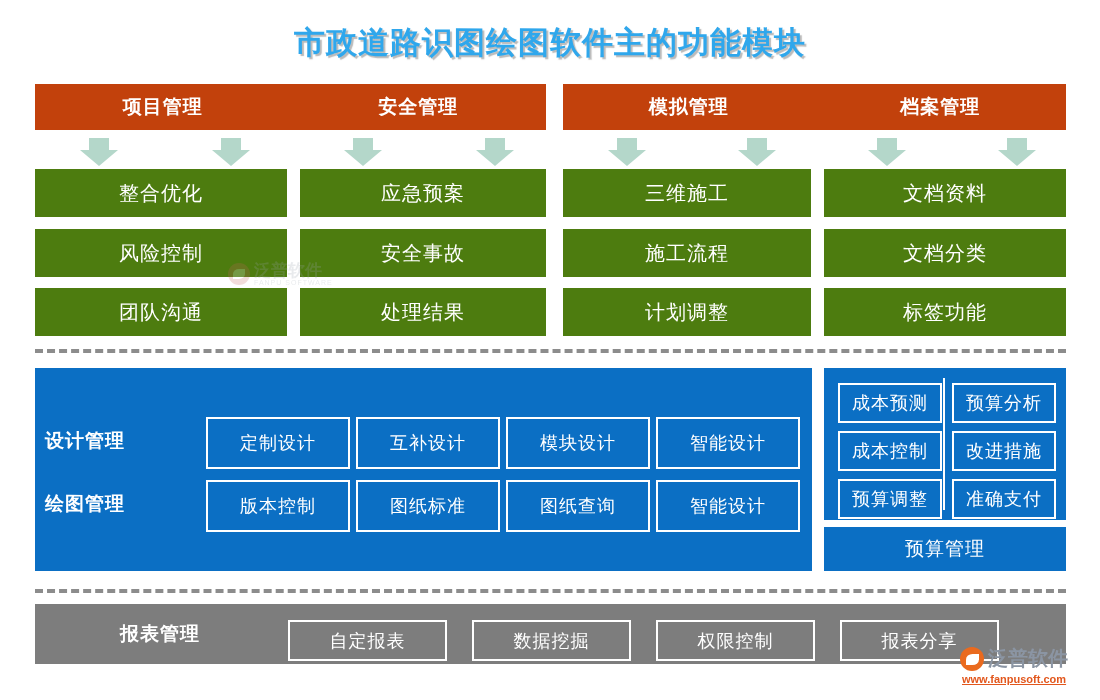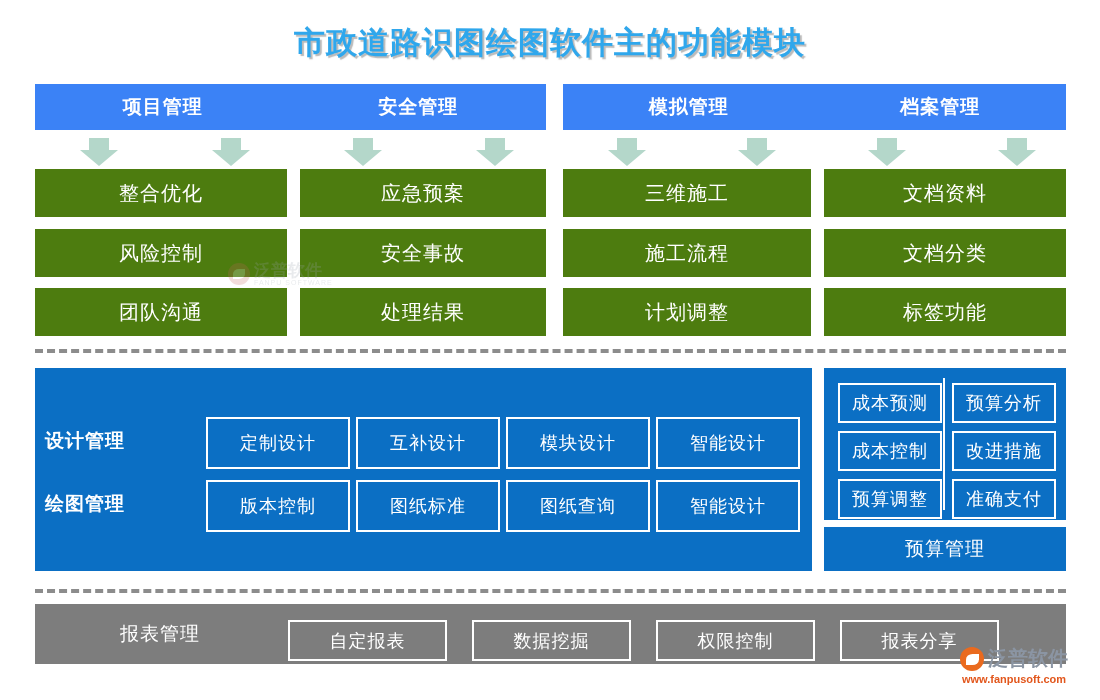--- a/index.html
+++ b/index.html
@@ -19,21 +19,21 @@
     font-size:31px;font-weight:bold;
     color:#2fa7ec;
     letter-spacing:1px;
     text-shadow:2px 2px 1px rgba(130,130,130,0.55);
     white-space:nowrap;
   }
 
   
   .hdr-bar{
     position:absolute;top:84px;height:46px;
-    background:#3b82f6;
+    background:#c2410c;
     display:flex;align-items:center;
   }
   .hdr-bar .cell{
     flex:1;text-align:center;
     color:#ffffff;font-size:19px;font-weight:bold;
     letter-spacing:1px;
   }
   #hdr-left{left:35px;width:511px;}
   #hdr-right{left:563px;width:503px;}
 
@@ -106,21 +106,21 @@
   }
 
   
   #grey-bar{
     position:absolute;left:35px;top:604px;width:1031px;height:60px;
     background:#7d7d7d;
   }
   #grey-label{
     position:absolute;left:60px;top:604px;width:200px;height:60px;
     display:flex;align-items:center;justify-content:center;
-    color:#ffffff;font-size:19px;font-weight:normal;letter-spacing:1px;
+    color:#ffffff;font-size:19px;font-weight:bold;letter-spacing:1px;
   }
 
   
   .watermark{
     position:absolute;left:228px;top:262px;
     display:flex;align-items:center;
     opacity:0.22;pointer-events:none;
   }
   .wm-mark{
     width:22px;height:22px;border-radius:50%;
@@ -144,21 +144,21 @@
   .logo-mark{
     width:24px;height:24px;border-radius:50%;
     background:#ea6a1e;margin-right:4px;position:relative;
   }
   .logo-mark::after{
     content:"";position:absolute;left:6px;top:7px;
     width:13px;height:11px;border-radius:50% 0 50% 0;
     background:#ffffff;
   }
   .logo-cn{font-size:20px;font-weight:bold;color:#8b95a3;letter-spacing:0px;}
-  .logo-url{font-size:11px;color:#e2571d;font-weight:bold;margin-top:1px;margin-left:2px;}
+  .logo-url{font-size:11px;color:#e2571d;font-weight:bold;margin-top:1px;margin-left:2px;text-decoration:underline;}
 </style>
 </head>
 <body>
 
 <div id="canvas">
 
   <div class="title">市政道路识图绘图软件主的功能模块</div>
 
   <div class="hdr-bar" id="hdr-left">
     <div class="cell">项目管理</div>

